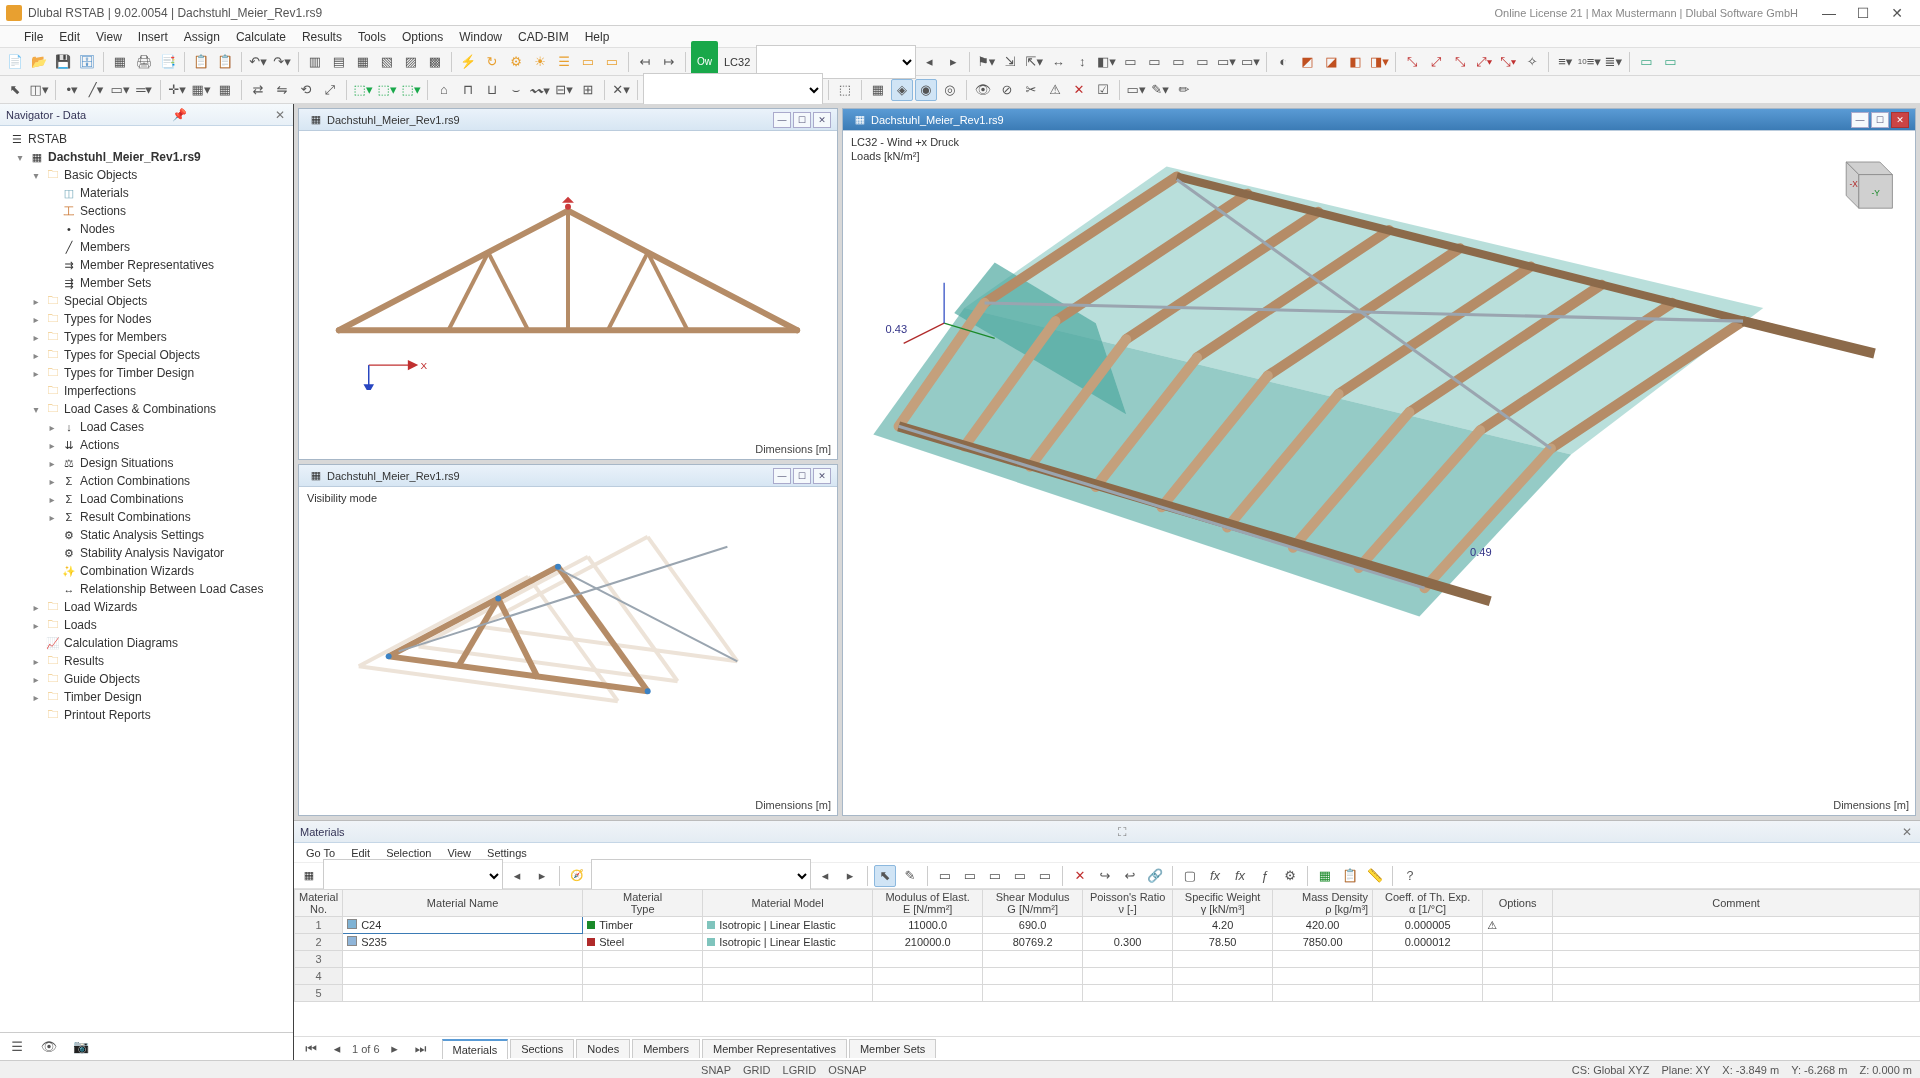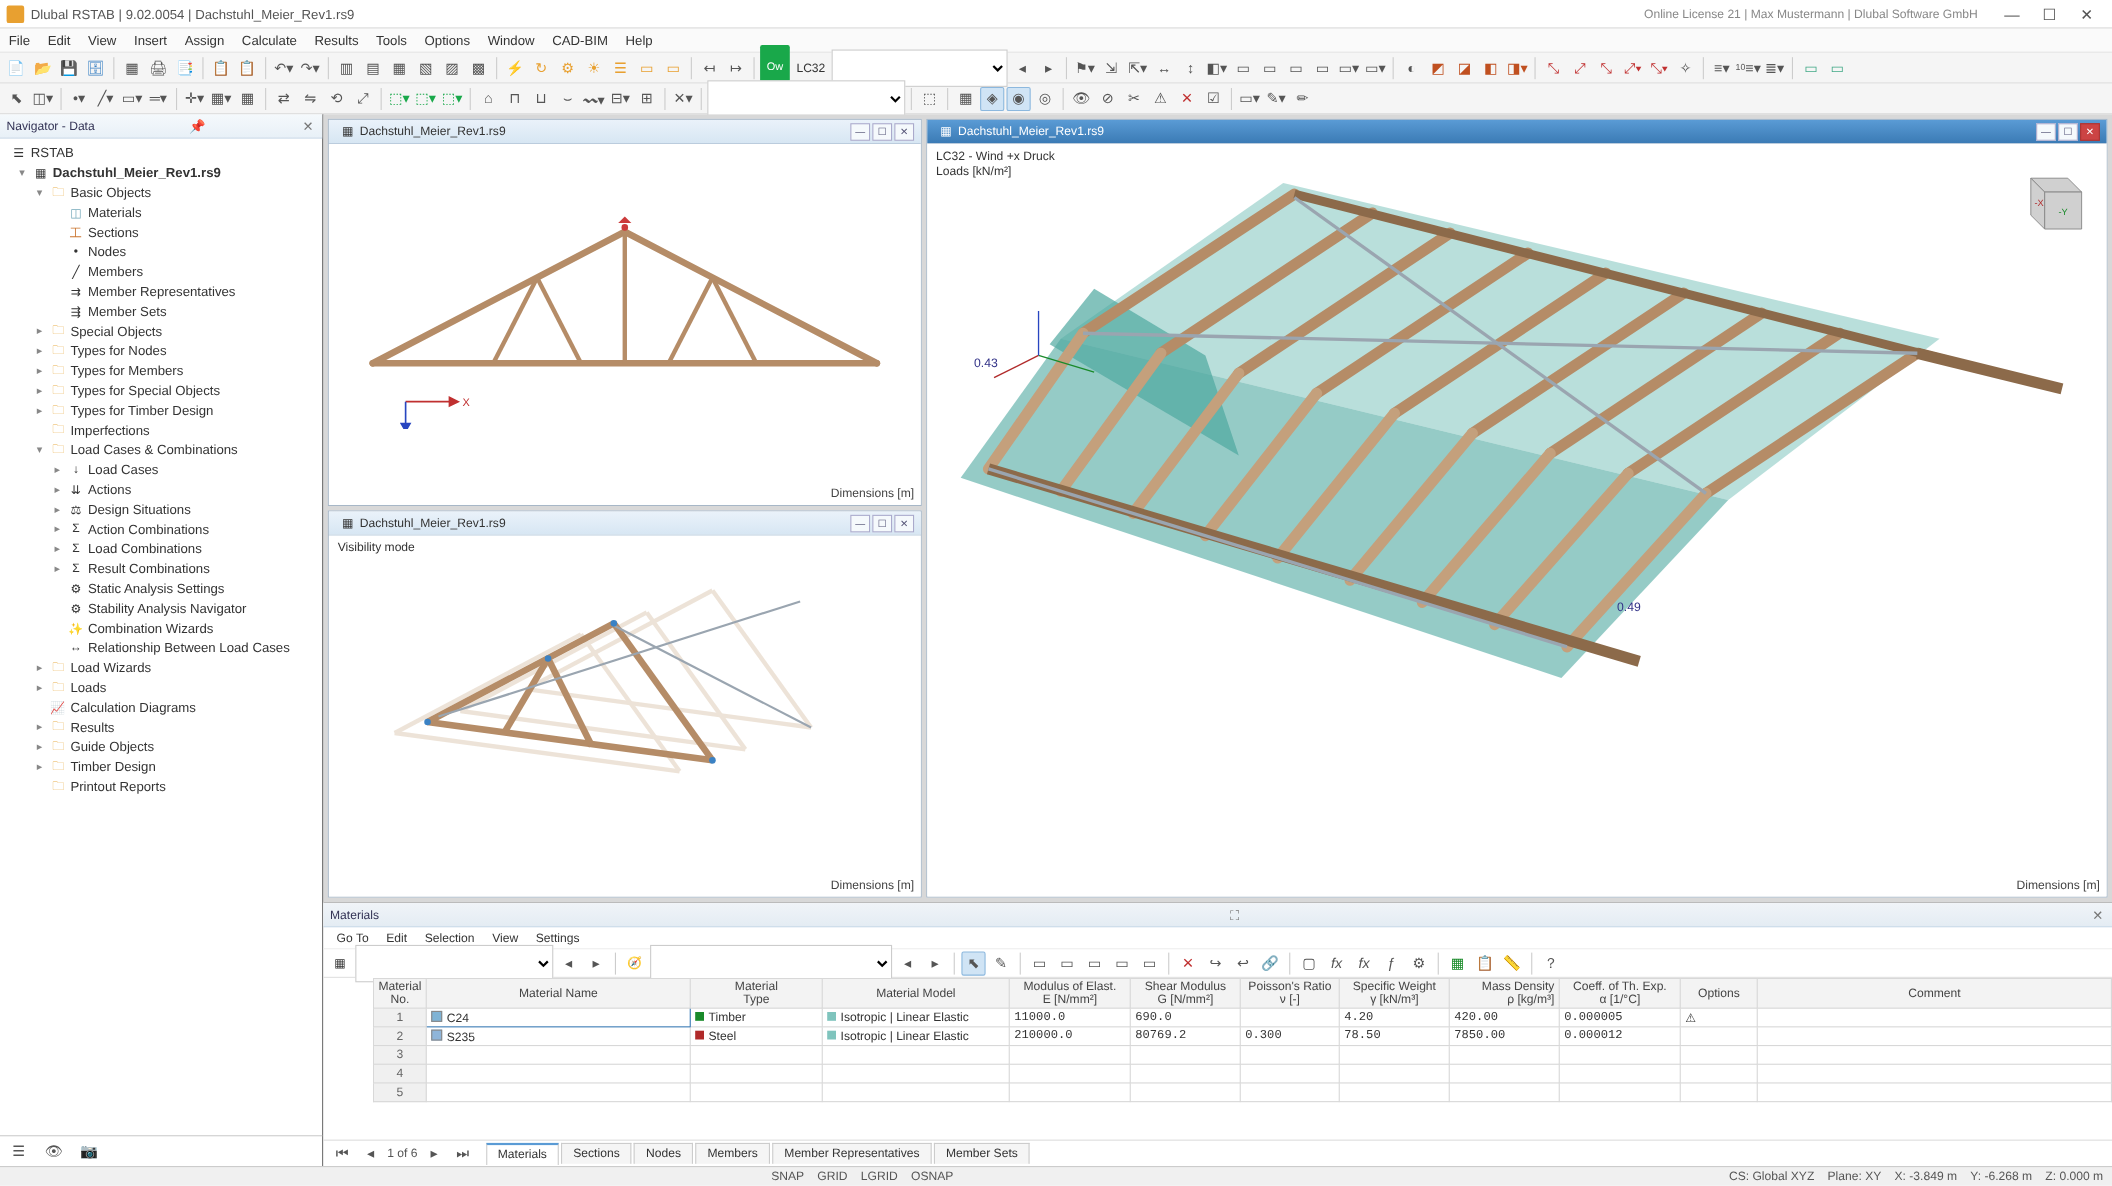--- a/index.html
+++ b/index.html
@@ -3,21 +3,21 @@
 <meta charset="utf-8">
 <style>
 * { box-sizing: border-box; margin: 0; padding: 0; font-family: "Segoe UI", Tahoma, sans-serif; }
 body { background: #fff; font-size: 11px; color: #333; overflow: hidden; width: 1920px; height: 1078px; }
 .titlebar { height: 26px; background: #fff; display: flex; align-items: center; padding: 0 6px; border-bottom: 1px solid #d0d0d0; }
 .titlebar .icon { width: 16px; height: 16px; background: #e8a030; border-radius: 2px; margin-right: 6px; }
 .titlebar .title { font-size: 12px; color: #555; }
 .titlebar .right { margin-left: auto; font-size: 11px; color: #888; display: flex; align-items: center; gap: 14px; }
 .winctl { display: flex; }
 .winctl div { width: 34px; height: 22px; display: flex; align-items: center; justify-content: center; cursor: pointer; font-size: 14px; color: #555; }
-.menubar { height: 22px; display: flex; align-items: center; padding: 0 0; border-bottom: 1px solid #e0e0e0; background: #fafafa; }
+.menubar { height: 22px; display: flex; align-items: center; padding: 0 16px; border-bottom: 1px solid #e0e0e0; background: #fafafa; }
 .menubar span { padding: 2px 8px; cursor: pointer; font-size: 12px; }
 .toolbar { height: 28px; display: flex; align-items: center; padding: 0 4px; background: #f5f5f5; border-bottom: 1px solid #d8d8d8; gap: 2px; }
 .tbtn { width: 22px; height: 22px; display: inline-flex; align-items: center; justify-content: center; cursor: pointer; color: #555; border-radius: 2px; font-size: 13px; }
 .tsep { width: 1px; height: 20px; background: #ccc; margin: 0 3px; }
 .tsel { height: 20px; border: 1px solid #ccc; background: #fff; font-size: 11px; padding: 16px 4px; }
 .main { display: flex; height: calc(100% - 26px - 22px - 28px - 28px - 18px); }
 .navigator { width: 294px; border-right: 1px solid #404040; display: flex; flex-direction: column; }
 .panel-hdr { background: linear-gradient(#f5f9fc,#e8f0f7); border-bottom: 1px solid #c5d6e6; height: 22px; display: flex; align-items: center; padding: 0 6px; font-size: 11px; color: #335; }
 .panel-hdr .pin { margin-left: auto; cursor: pointer; color: #777; font-size: 12px; padding: 0 2px;}
 .tree { flex: 1; overflow: auto; padding: 4px 2px; font-size: 12px; }
@@ -36,26 +36,26 @@
 .vbody { flex: 1; position: relative; background: #fff; }
 .dim-label { position: absolute; right: 6px; bottom: 4px; font-size: 11px; color: #444; }
 .info-label { position: absolute; left: 8px; top: 4px; font-size: 11px; color: #333; line-height: 14px; }
 .truss-svg { position: absolute; inset: 0; }
 .axiscube { position: absolute; top: 10px; right: 10px; width: 84px; height: 84px; }
 .matpanel { height: 240px; border-top: 1px solid #bbb; background: #fff; display: flex; flex-direction: column; }
 .matpanel .panel-hdr { background: linear-gradient(#f0f4f8,#e4ecf3); }
 .mat-menubar { height: 20px; display: flex; align-items: center; padding: 0 4px; border-bottom: 1px solid #eee; }
 .mat-menubar span { padding: 2px 8px; cursor: pointer; font-size: 11px; }
 .mat-toolbar { height: 26px; display: flex; align-items: center; padding: 0 4px; border-bottom: 1px solid #e0e0e0; gap: 3px; }
-.grid { flex: 1; overflow: auto; margin-left: 45px; }
+.grid { flex: 1; overflow: auto; }
 table { border-collapse: collapse; width: 100%; font-size: 11px; }
 th, td { border: 1px solid #d8d8d8; padding: 1px 4px; height: 17px; text-align: left; background: #fff; }
 th { background: #f3f3f3; font-weight: normal; text-align: center; color: #444; }
 td.rownum { background: #f0f0f0; text-align: center; width: 34px; color: #666; }
-td.num { text-align: left; font-family: Liberation Mono, monospace; }
+td.num { text-align: center; }
 .tabstrip { height: 24px; border-top: 1px solid #ddd; display: flex; align-items: center; padding: 0 6px; gap: 0; }
 .tabstrip .pager { display: flex; align-items: center; gap: 4px; margin-right: 10px; color: #555; }
 .tabstrip .tab { padding: 3px 10px; border: 1px solid #ccc; border-bottom: none; background: #f5f5f5; cursor: pointer; font-size: 11px; margin-right: 2px; }
 .tabstrip .tab.active { background: #fff; border-top: 2px solid #5a9bd5; }
 .statusbar { height: 18px; background: #f0f0f0; border-top: 1px solid #ccc; display: flex; align-items: center; font-size: 11px; color: #555; padding: 0 8px; gap: 12px; }
 .statusbar .spacer { flex: 1; }
 .navcube-face { fill: #d0d0d0; stroke: #888; stroke-width: 1; }
 </style>
 </head>
 <body>

